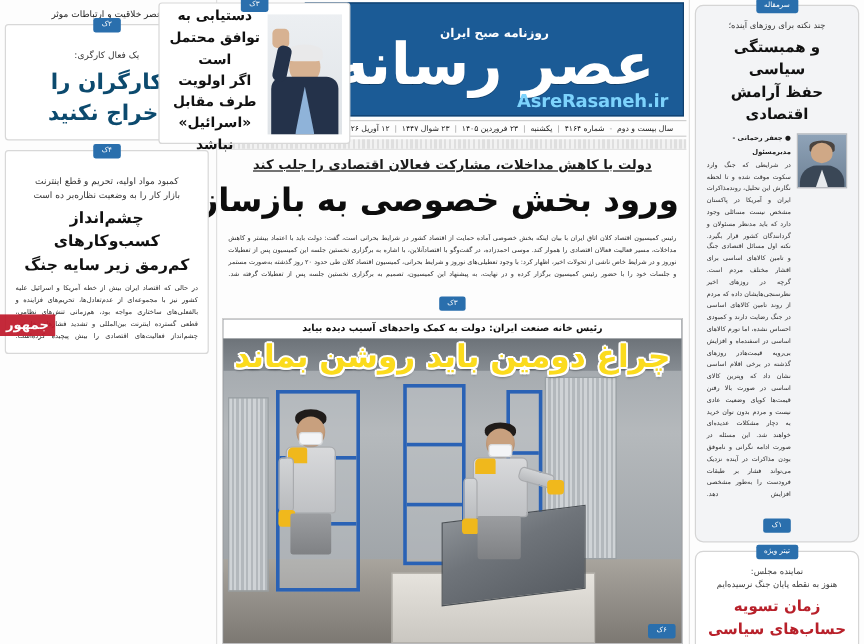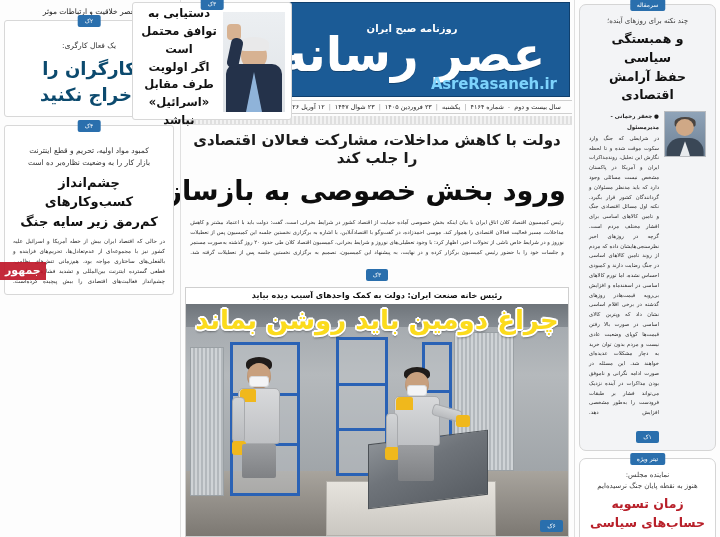--- a/index.html
+++ b/index.html
@@ -199,24 +199,25 @@
     border-bottom: 1px solid #e2e2e2;
     margin-top: 2px;
   }
 
   
   .lead {
     padding: 6px 6px 0 6px;
     text-align: center;
   }
   .lead-kicker {
-    font-size: 15px;
+    font-size: 11px;
     font-weight: bold;
     color: #1b1b1b;
     letter-spacing: -.2px;
+    text-decoration: underline;
   }
   .lead-head {
     font-size: 27px;
     font-weight: bold;
     color: #0d0d0d;
     line-height: 1.25;
     margin-top: 7px;
     letter-spacing: -.8px;
     white-space: nowrap;
   }

